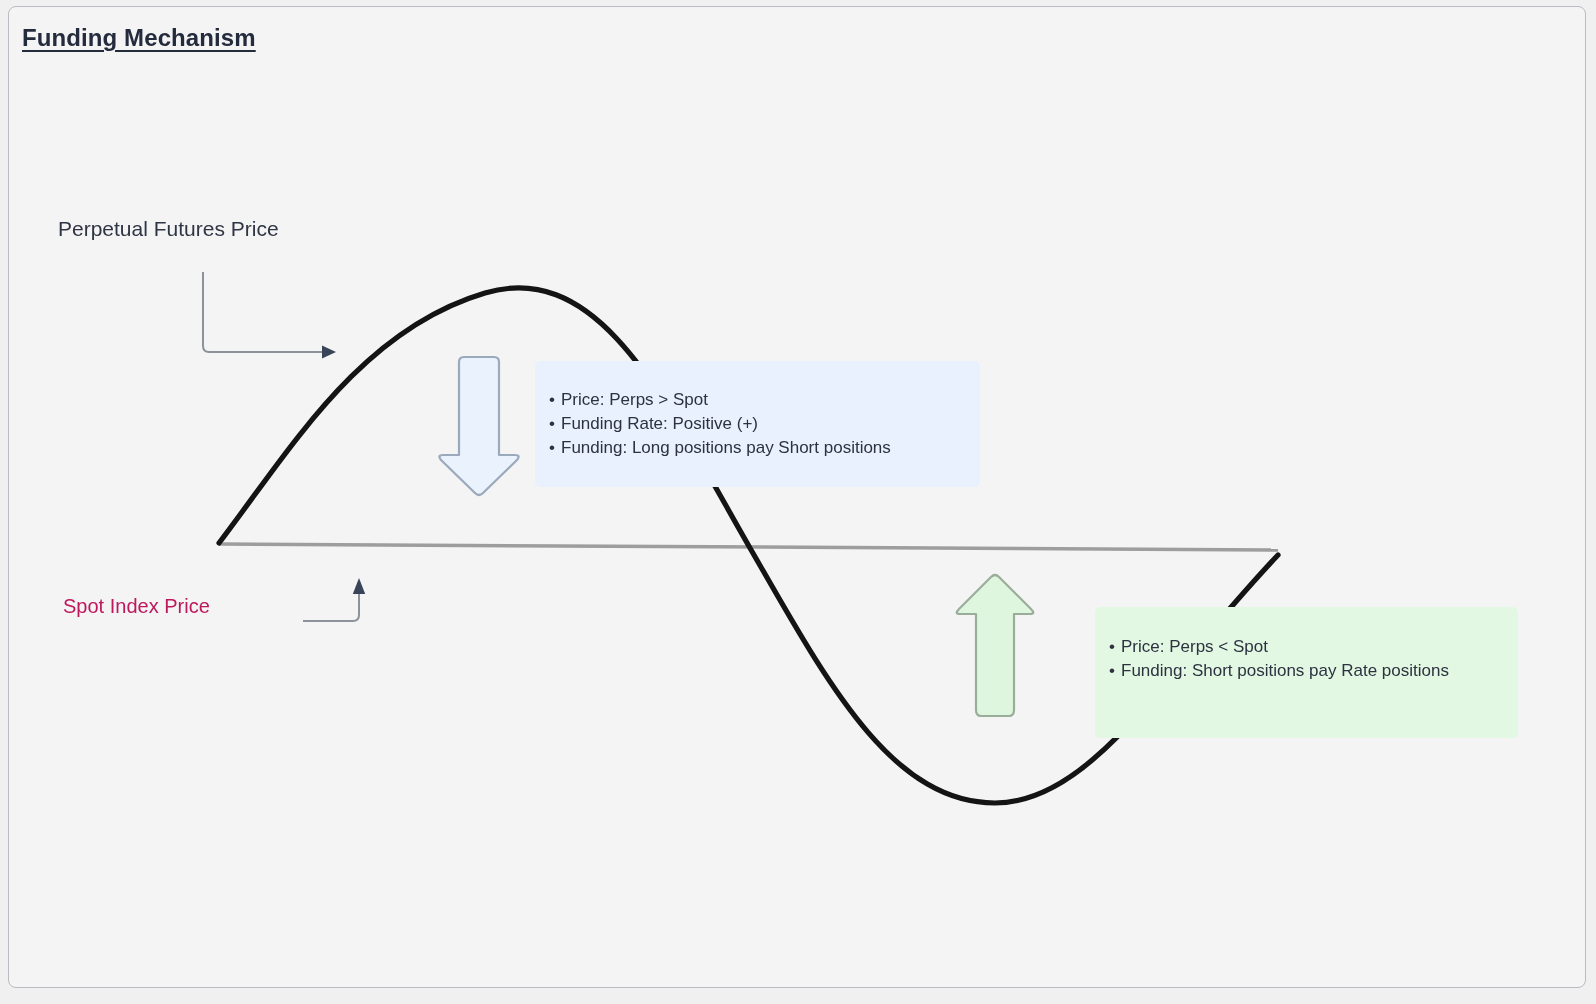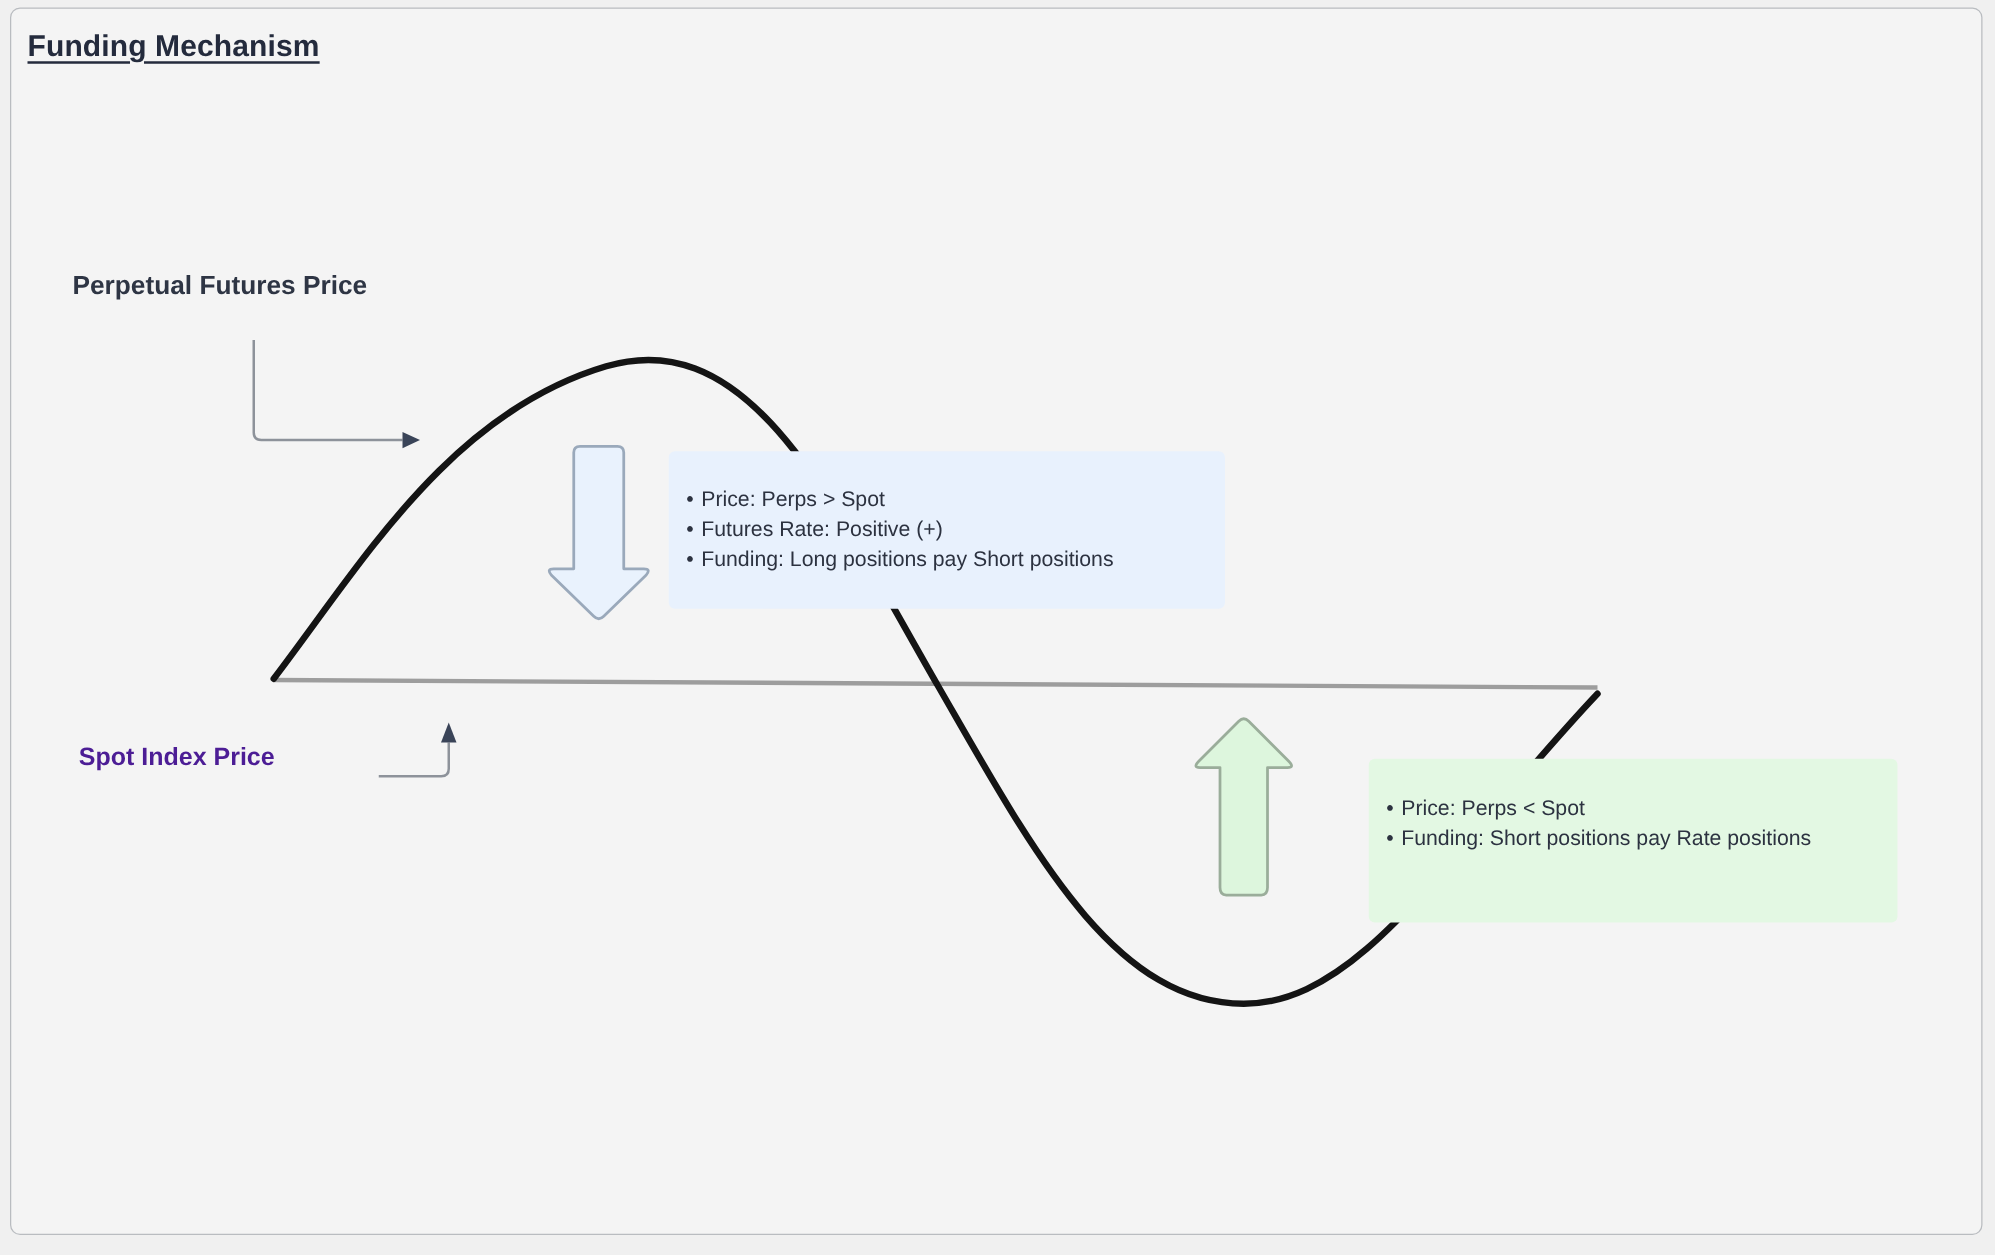--- a/index.html
+++ b/index.html
@@ -56,33 +56,33 @@
     top: 0;
     width: 1596px;
     height: 1004px;
     pointer-events: none;
   }
 
   
   .axis-label {
     position: absolute;
     white-space: nowrap;
-    font-weight: bold;
+    font-weight: normal;
   }
   #perp-label {
     left: 58px;
     top: 217px;
     font-size: 21px;
     color: #2e3544;
   }
   #spot-label {
     left: 63px;
     top: 595px;
     font-size: 20px;
-    color: #4c1d95;
+    color: #be185d;
   }
 
   
   .callout {
     position: absolute;
     box-sizing: border-box;
     border-radius: 5px;
     padding: 16px 18px 16px 14px;
   }
   .callout .line {
@@ -175,21 +175,21 @@
   <div class="axis-label" id="perp-label">Perpetual Futures Price</div>
 
   <div class="axis-label" id="spot-label">Spot Index Price</div>
 
   <div class="callout" id="callout-positive">
     <div class="inner">
       <div class="line">
         <span class="bullet">•</span><span>Price: Perps &gt; Spot</span>
       </div>
       <div class="line">
-        <span class="bullet">•</span><span>Futures Rate: Positive (+)</span>
+        <span class="bullet">•</span><span>Funding Rate: Positive (+)</span>
       </div>
       <div class="line">
         <span class="bullet">•</span><span>Funding: Long positions pay Short positions</span>
       </div>
     </div>
   </div>
 
   <div class="callout" id="callout-negative">
     <div class="inner">
       <div class="line">

